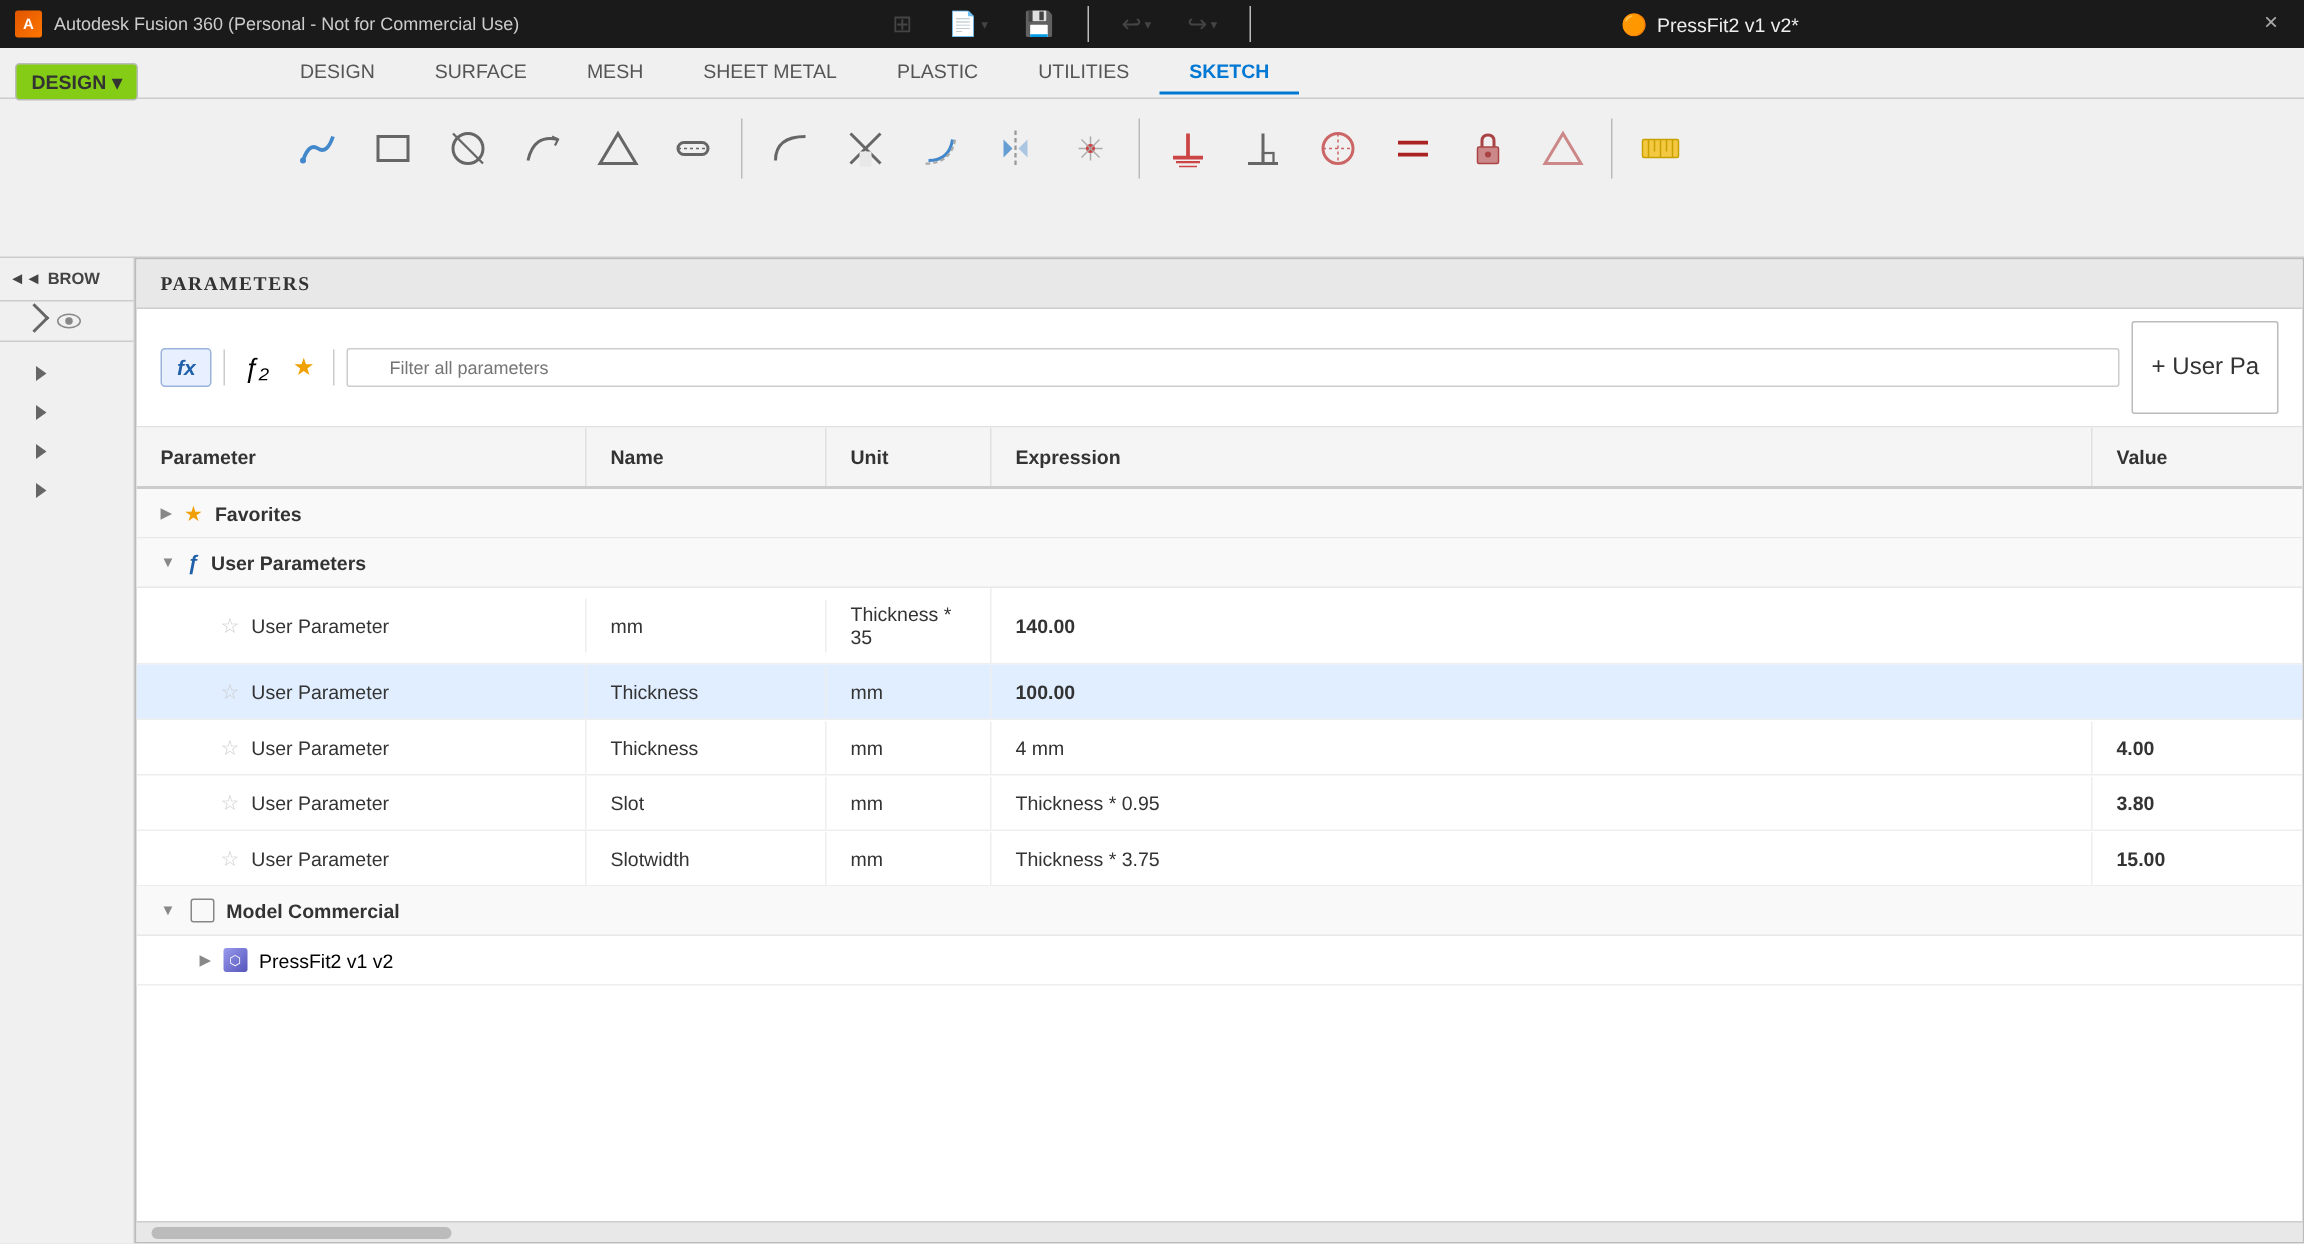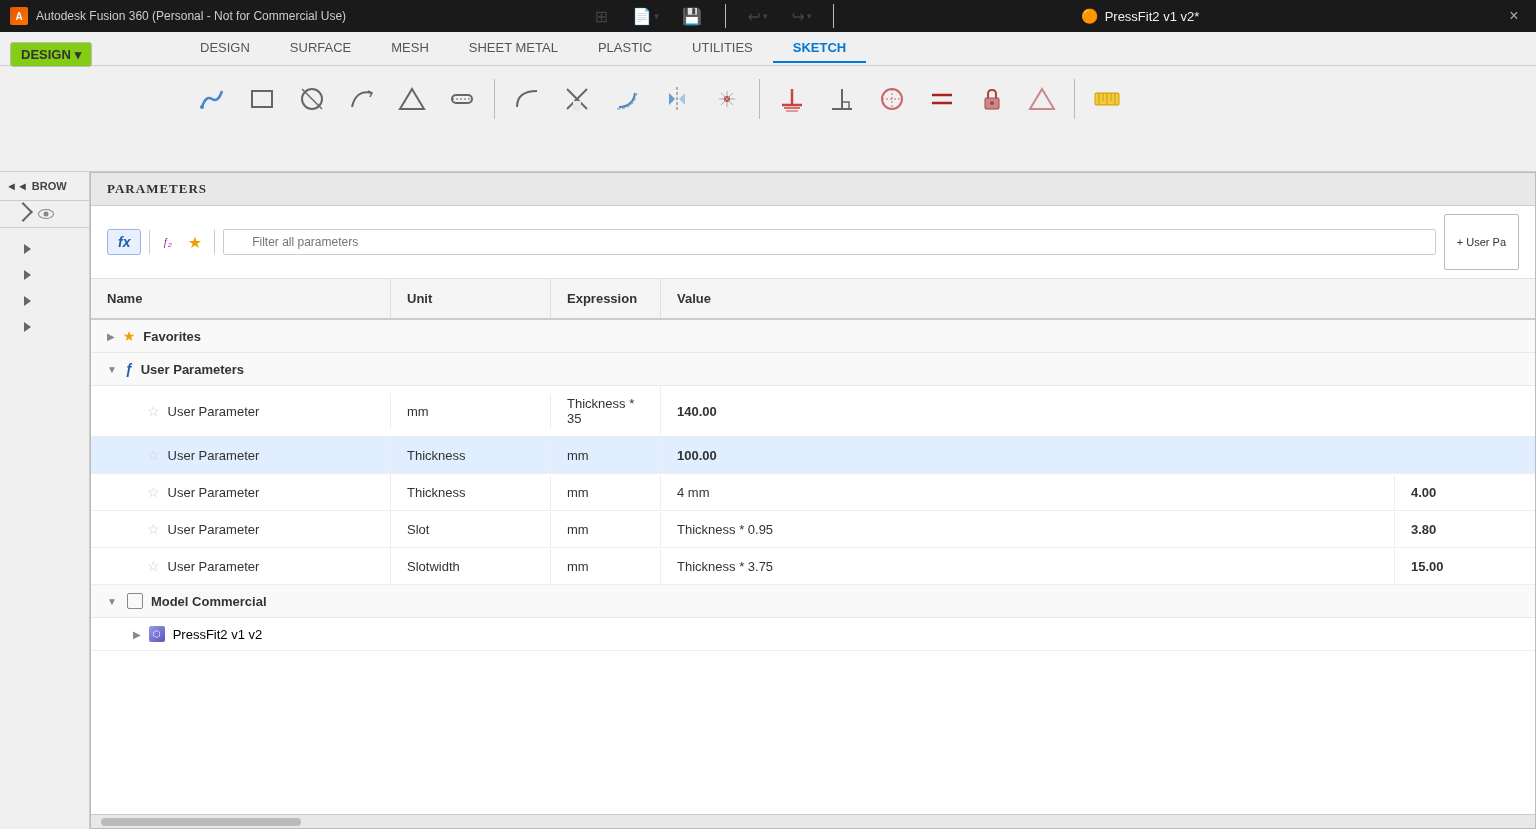--- a/index.html
+++ b/index.html
@@ -145,22 +145,22 @@
       padding: 4px 10px;
       font-size: 14px;
       color: #2060aa;
       cursor: pointer;
       font-style: italic;
       font-weight: bold;
     }
     .fx2-btn {
       background: none;
       border: none;
-      color: #a21caf;
-      font-size: 10px;
+      color: #000000;
+      font-size: 18px;
       cursor: pointer;
       padding: 4px;
       font-style: italic;
     }
     .star-btn {
       background: none;
       border: none;
       color: #f0a000;
       font-size: 16px;
       cursor: pointer;
@@ -174,21 +174,21 @@
       padding: 5px 28px;
       font-size: 12px;
       color: #888;
       outline: none;
     }
     .add-user-btn {
       background: none;
       border: 1px solid #bbb;
       border-radius: 2px;
       padding: 21px 12px;
-      font-size: 11px;
+      font-size: 16px;
       color: #333;
       cursor: pointer;
       white-space: nowrap;
       text-align: right;
     }
 
     
     .params-table {
       flex: 1;
       overflow-y: auto;
@@ -539,20 +539,21 @@
       <button class="fx2-btn">ƒ₂</button>
       <button class="star-btn">★</button>
       <div class="divider-v"></div>
       <input class="filter-input" type="text" placeholder="Filter all parameters" style="">
       <button class="add-user-btn">+ User Pa</button>
     </div>
 
     <div class="params-table">
 
       <div class="table-header">
+        <div class="table-header-cell">Parameter</div>
         <div class="table-header-cell">Name</div>
         <div class="table-header-cell">Unit</div>
         <div class="table-header-cell">Expression</div>
         <div class="table-header-cell">Value</div>
       </div>
 
       <div class="section-row">
         <span style="font-size:10px;color:#888;">▶</span>
         <span class="section-icon">★</span>
         <span class="section-label">Favorites</span>

